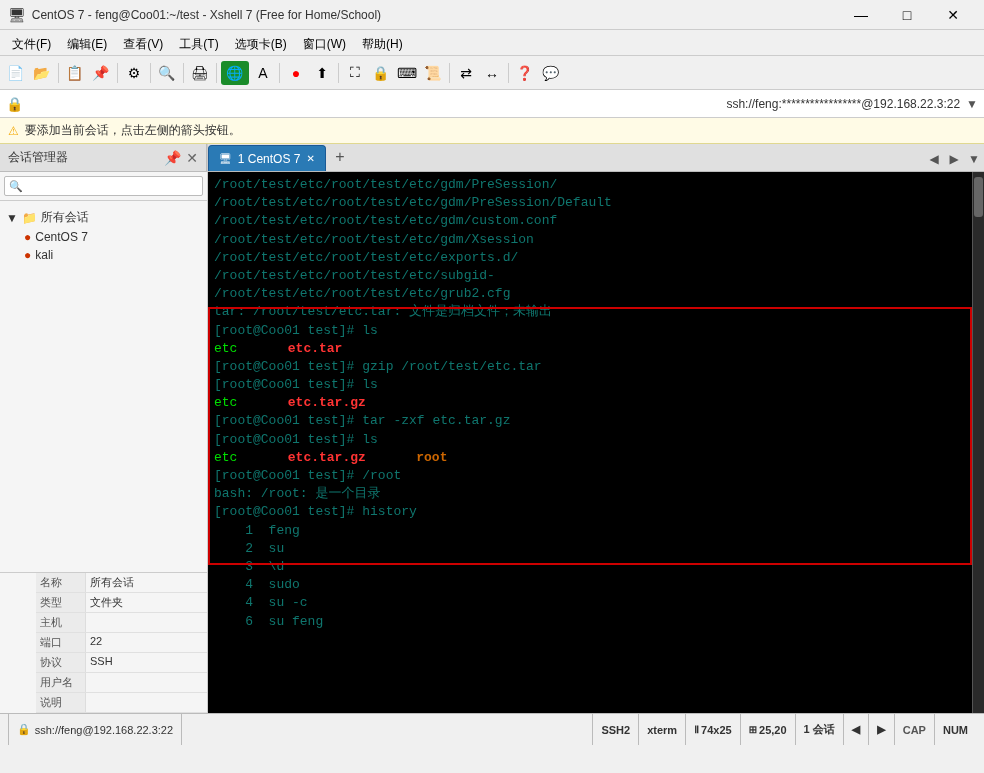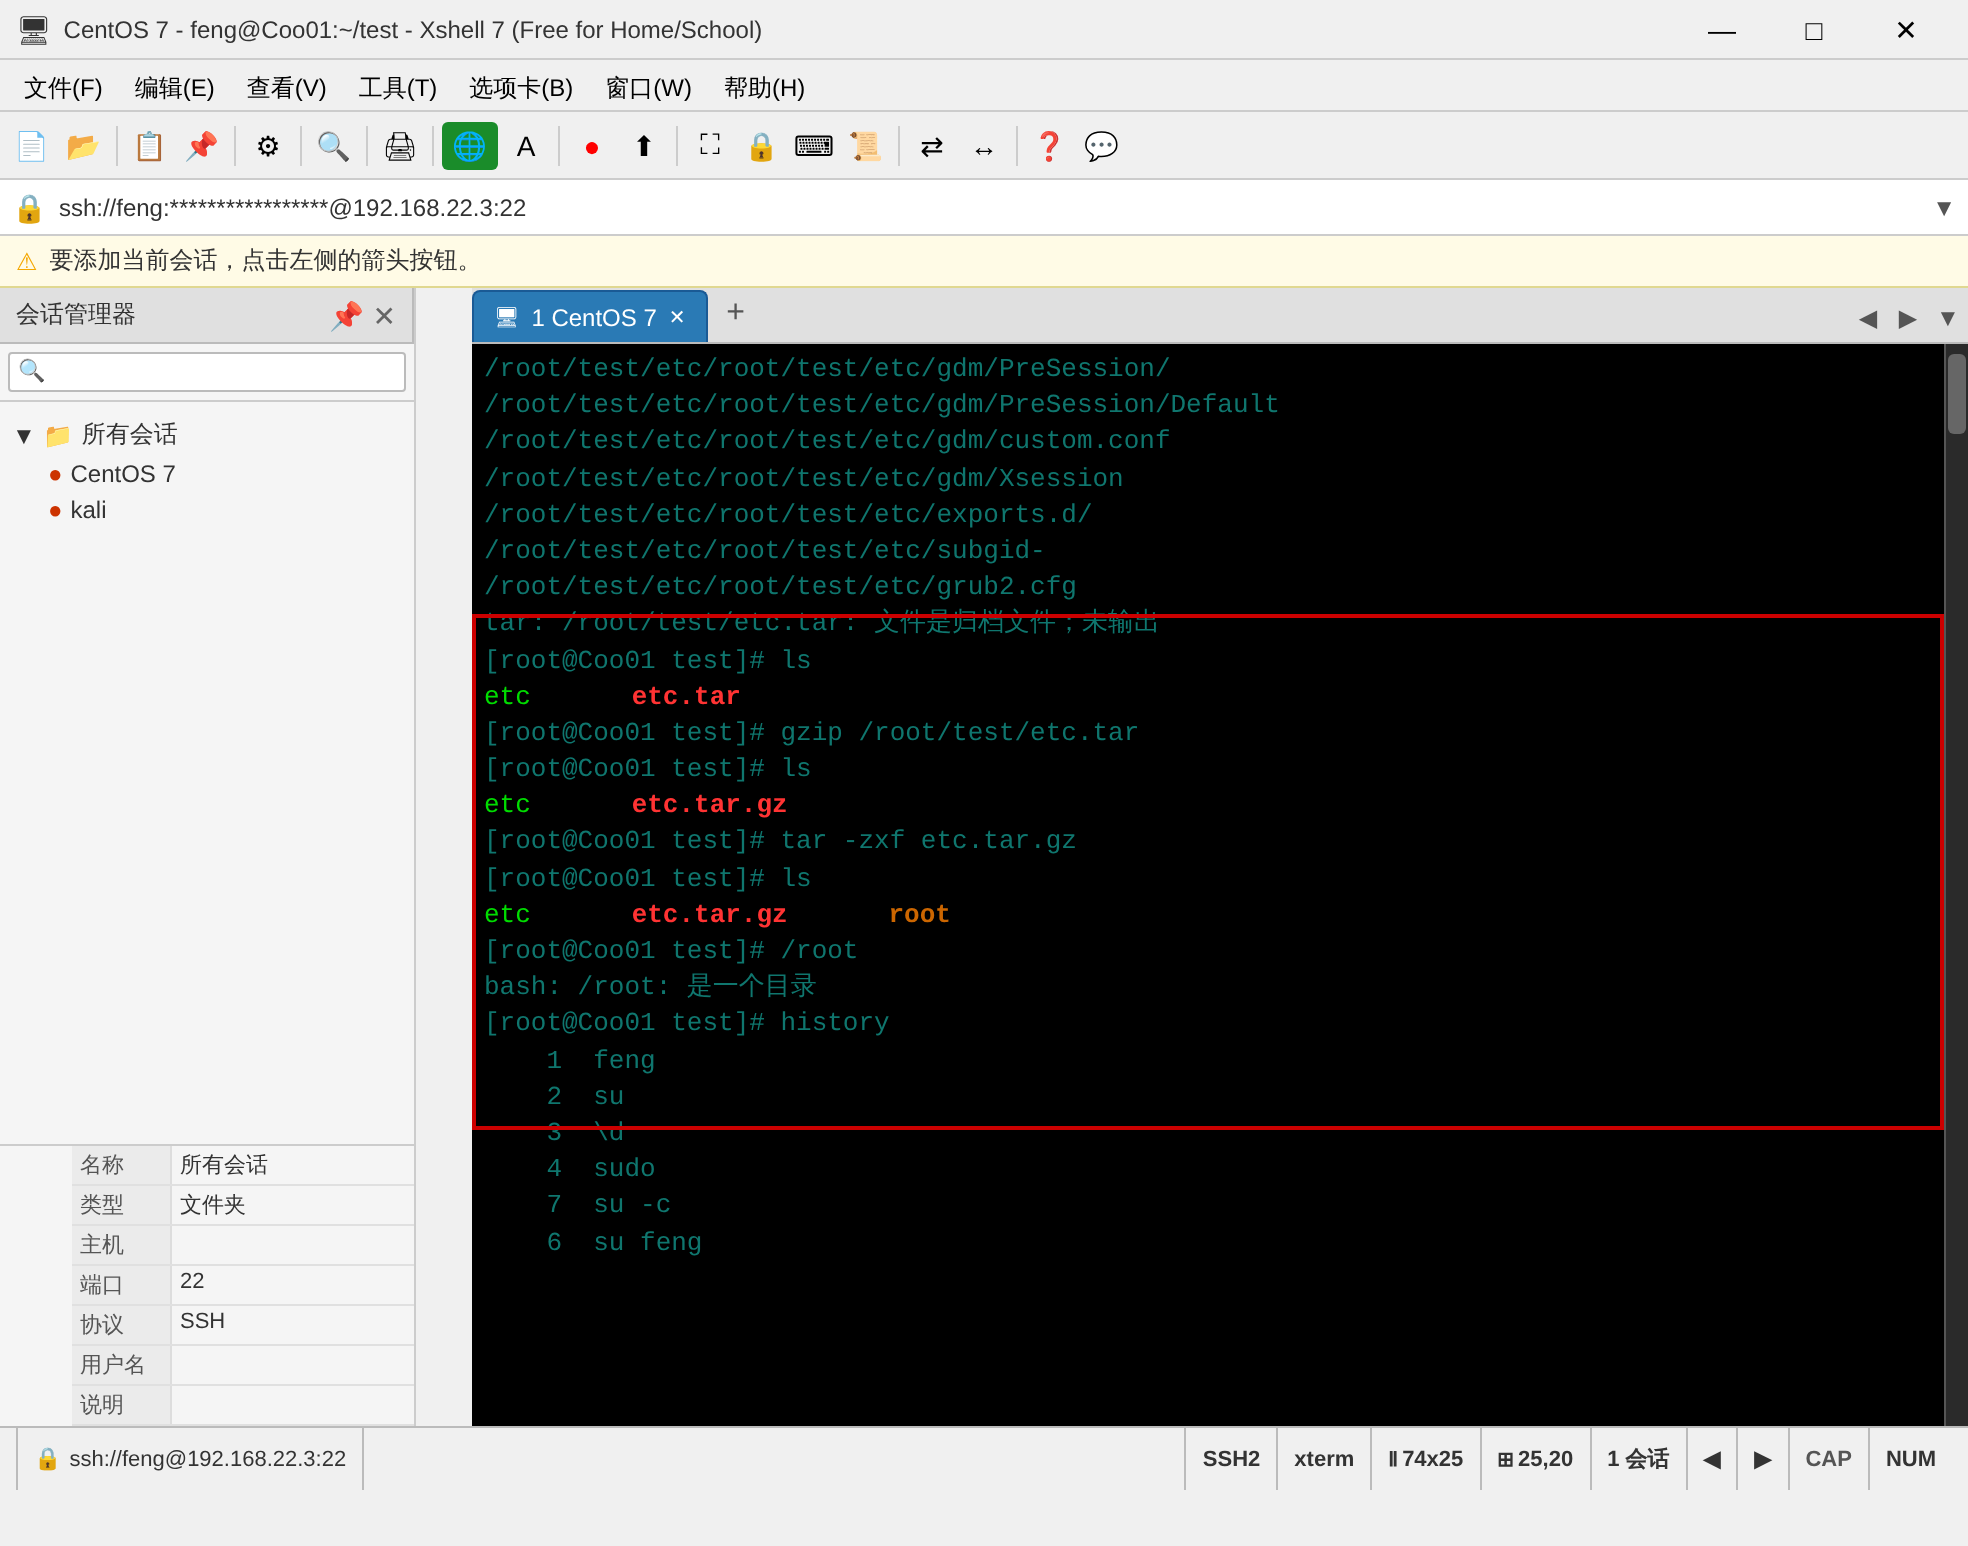--- a/index.html
+++ b/index.html
@@ -68,21 +68,21 @@
       height: 28px;
       background: #fff;
       border-bottom: 1px solid #ccc;
       display: flex;
       align-items: center;
       padding: 0 6px;
       gap: 6px;
       font-size: 12px;
     }
     .address-lock { color: #f4a700; font-size: 14px; }
-    .address-text { flex: 1; color: #333; }
+    .address-text { flex: 1; color: #333; text-align: right; }
     .address-arrow { color: #555; font-size: 12px; cursor: pointer; }
 
     
     .info-bar {
       height: 26px;
       background: #fffbe6;
       border-bottom: 1px solid #e0d890;
       display: flex;
       align-items: center;
       padding: 0 8px;
@@ -320,21 +320,21 @@
   <span class="address-lock">🔒</span>
   <span class="address-text">ssh://feng:*****************@192.168.22.3:22</span>
   <span class="address-arrow">▼</span>
 </div>
 
 <div class="info-bar">
   <span class="info-icon">⚠</span>
   <span>要添加当前会话，点击左侧的箭头按钮。</span>
 </div>
 
-<div style="position:relative; display:flex; height: calc(773px - 30px - 26px - 34px - 28px - 26px - 28px - 32px); gap: 28px;">
+<div style="position:relative; display:flex; height: calc(773px - 30px - 26px - 34px - 28px - 26px - 28px - 32px);">
 
   <div class="session-panel">
 
     <div style="height:28px; background:#e0e0e0; display:flex; align-items:center; padding:0 8px; border-bottom:1px solid #bbb; border-right:1px solid #bbb; font-size:12px; color:#333; gap:4px;">
       <span>会话管理器</span>
       <span style="flex:1;"></span>
       <button style="background:none;border:none;cursor:pointer;font-size:14px;color:#666;">📌</button>
       <button style="background:none;border:none;cursor:pointer;font-size:14px;color:#666;">✕</button>
     </div>
 
@@ -431,21 +431,21 @@
           <div class="term-line"><span class="c-white">[root@Coo01 test]# ls</span></div>
           <div class="term-line"><span class="c-green">etc</span><span class="c-white">   </span><span class="c-red">etc.tar.gz</span><span class="c-white">   </span><span class="c-red" style="color:#cc6600; font-weight:bold;">root</span></div>
           <div class="term-line"><span class="c-white">[root@Coo01 test]# /root</span></div>
           <div class="term-line"><span class="c-white">bash: /root: 是一个目录</span></div>
 
           <div class="term-line"><span class="c-white">[root@Coo01 test]# history</span></div>
           <div class="term-line"><span class="c-white">    1  feng</span></div>
           <div class="term-line"><span class="c-white">    2  su</span></div>
           <div class="term-line"><span class="c-white">    3  \d</span></div>
           <div class="term-line"><span class="c-white">    4  sudo</span></div>
-          <div class="term-line"><span class="c-white">    7  su -c</span></div>
+          <div class="term-line"><span class="c-white">    4  su -c</span></div>
           <div class="term-line"><span class="c-white">    6  su feng</span></div>
         </div>
 
         <div class="highlight-box" style="top: 135px; left: 0px; width: calc(100% - 0px); height: 258px;">
         </div>
       </div>
 
       <div class="terminal-scrollbar" style="width:12px; background:#2a2a2a; border-left:1px solid #555; position:relative;">
         <div style="position:absolute; top:5px; left:1px; right:1px; height:40px; background:#666; border-radius:3px;"></div>
       </div>

